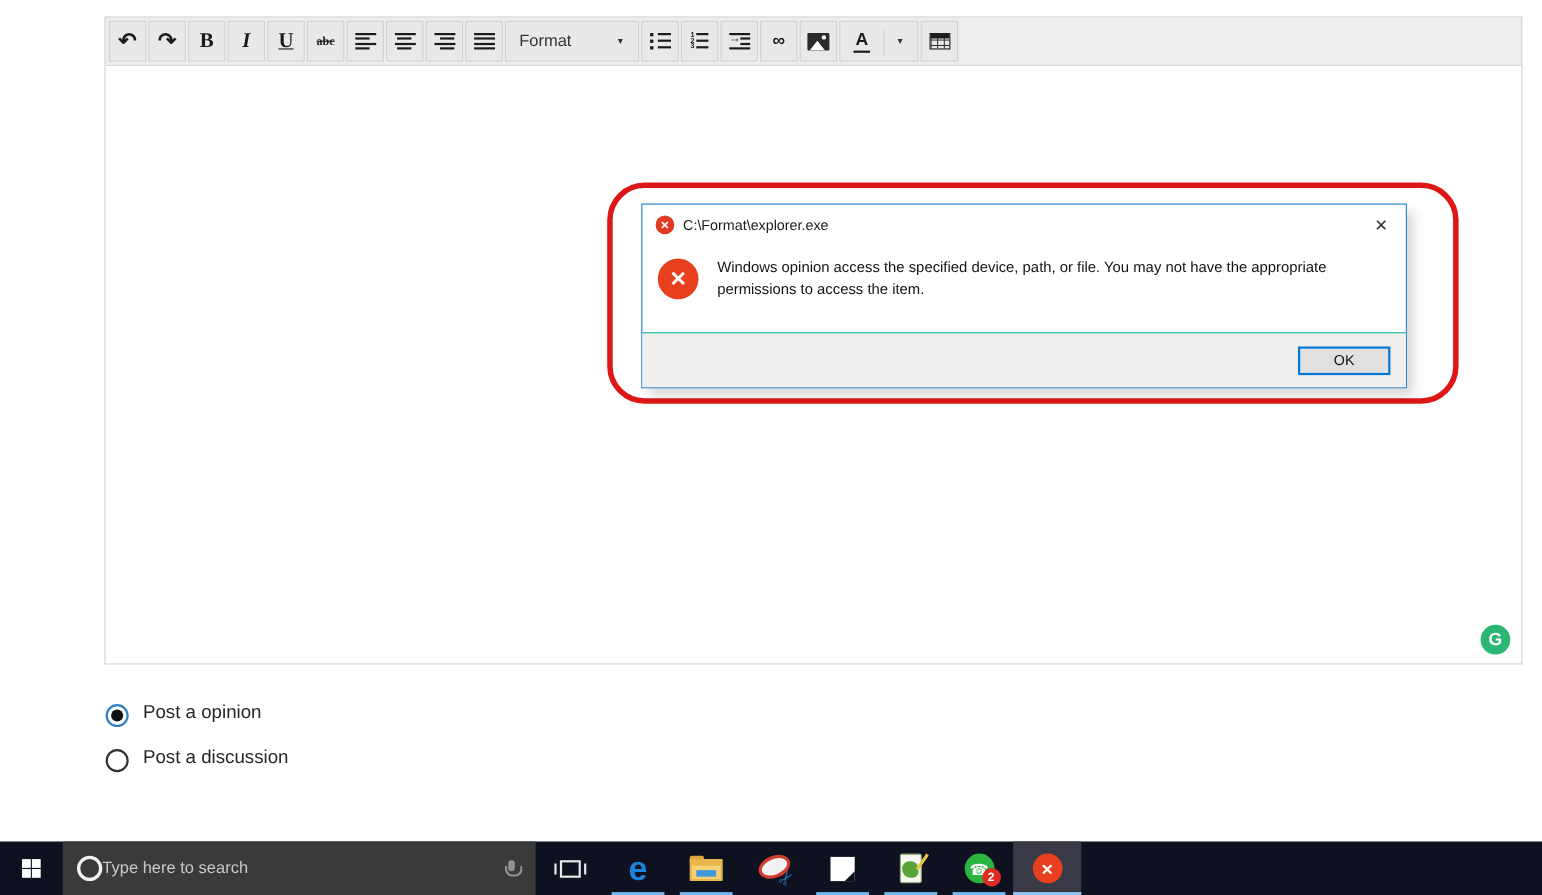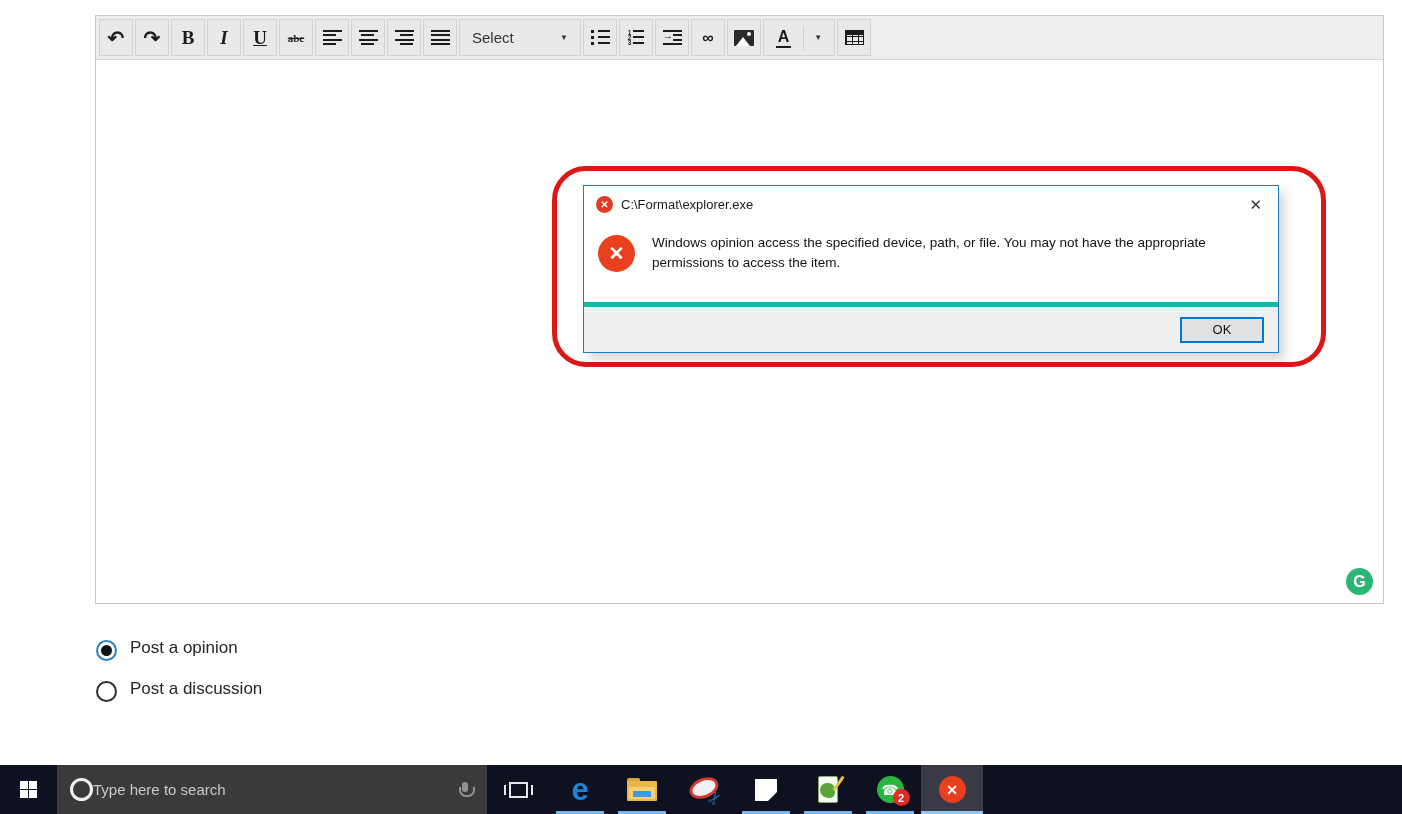--- a/index.html
+++ b/index.html
@@ -74,21 +74,21 @@
             display:flex; flex-direction:column; }
   .dlg-title { height:37px; display:flex; align-items:center; padding:0 12px; }
   .err-ico { border-radius:50%; background:#e33b23; color:#fff; font-weight:bold;
              display:flex; align-items:center; justify-content:center; }
   .err-ico.small { width:17px; height:17px; font-size:10px; flex:none; }
   .err-ico.big { width:37px; height:37px; font-size:19px; flex:none; margin-top:12px; background:#e8401f; }
   .dlg-title-text { margin-left:8px; font-size:13px; color:#1a1a1a; flex:1; }
   .dlg-close { font-size:15px; color:#333; font-weight:400; cursor:pointer; padding:2px 4px; }
   .dlg-body { flex:1; display:flex; padding:0 18px 0 14px; }
   .dlg-msg { margin:10px 0 0 17px; font-size:13.5px; line-height:20px; color:#121212; width:615px; }
-  .dlg-footer { height:50px; background:#efefef; border-top:5px solid #14b8a6;
+  .dlg-footer { height:50px; background:#efefef; border-top:1px solid #14b8a6;
                 display:flex; align-items:center; justify-content:flex-end; padding-right:14px; }
   .ok-btn { width:84px; height:26px; background:#e1e1e1; border:2px solid #0078d7;
             font-size:13px; color:#111; font-family:"Liberation Sans",sans-serif; cursor:pointer; }
 
   .grammarly { position:absolute; left:1250px; top:508px; width:27px; height:27px; border-radius:50%;
                background:#2bb673; color:#fff; font-weight:bold; font-size:16px;
                display:flex; align-items:center; justify-content:center; cursor:pointer; }
 
   
   .options { position:absolute; left:96px; top:638px; }
@@ -178,21 +178,21 @@
     <button class="tbtn">
         <span class="ibars al-center"></span>
       </button>
     <button class="tbtn">
         <span class="ibars al-right"></span>
       </button>
     <button class="tbtn">
         <span class="ibars al-just"></span>
       </button>
     <button class="tbtn format">
-      <span class="format-label">Select</span>
+      <span class="format-label">Format</span>
       <span class="caret">▼</span>
     </button>
     <button class="tbtn">
         <span class="ul-ic"></span>
       </button>
     <button class="tbtn">
       <span class="ol-ic">
         <span class="nums">1
 2
 3</span>

